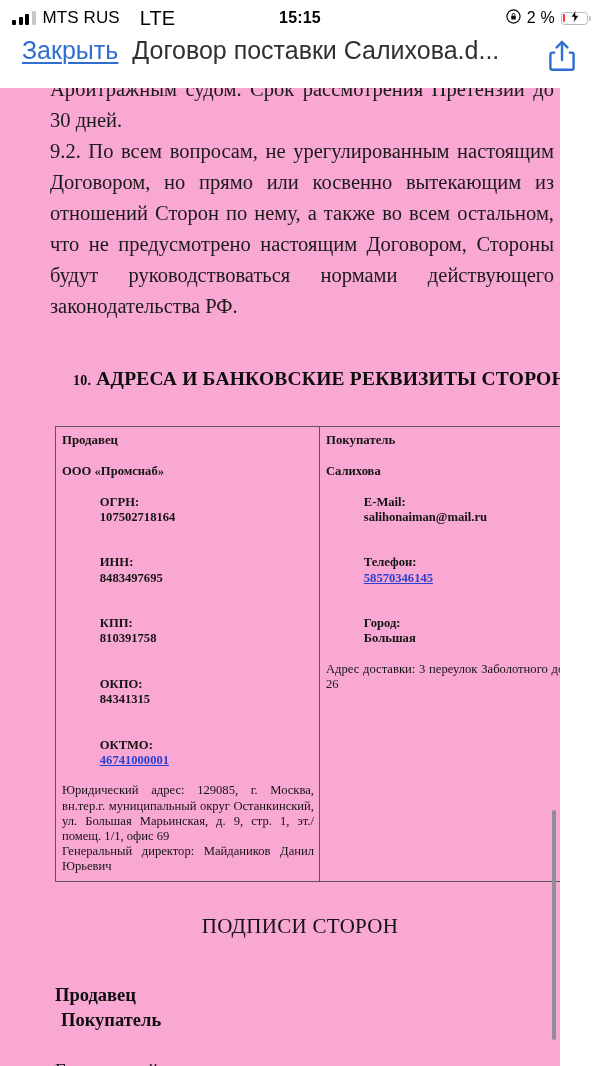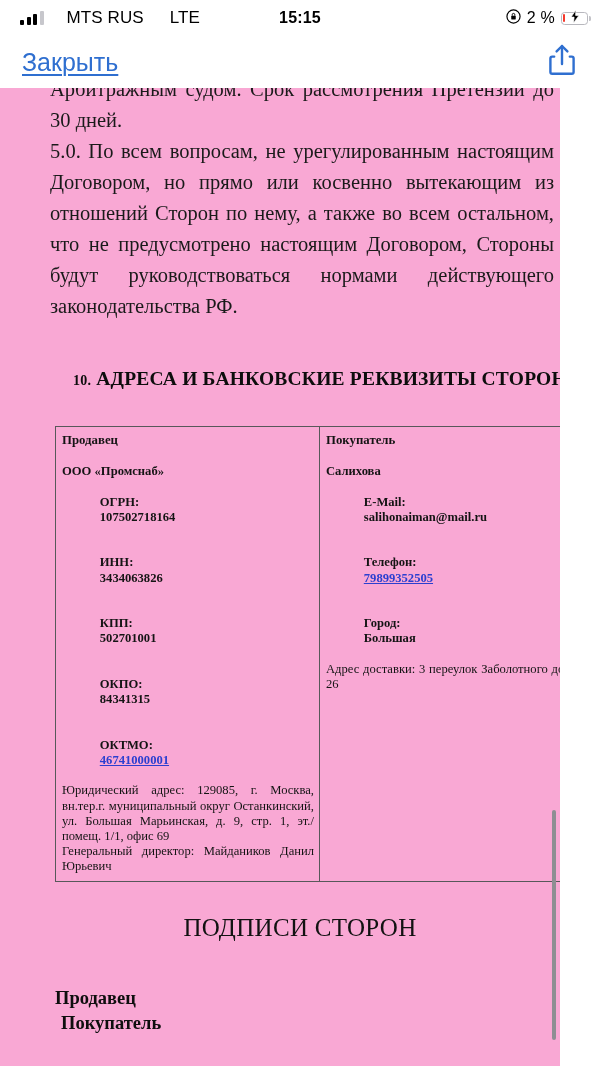--- a/index.html
+++ b/index.html
@@ -19,26 +19,26 @@
   .status-bar {
     position: relative;
     height: 36px;
     width: 600px;
     display: flex;
     align-items: center;
     color: #000;
   }
   .sb-left {
     position: absolute;
-    left: 20px;
+    left: 12px;
     top: 0;
     height: 36px;
     display: flex;
     align-items: center;
-    gap: 23px;
+    gap: 7px;
   }
   .signal-bars {
     display: flex;
     align-items: flex-end;
     gap: 2.5px;
     height: 14px;
   }
   .signal-bars i {
     display: block;
     width: 4px;
@@ -49,24 +49,24 @@
   .signal-bars i:nth-child(2) { height: 8px; }
   .signal-bars i:nth-child(3) { height: 11px; }
   .signal-bars i:nth-child(4) { height: 14px; background: #c7c7cc; }
   .carrier {
     font-size: 17px;
     font-weight: 500;
     letter-spacing: 0.1px;
     white-space: nowrap;
   }
   .netmode {
-    font-size: 17px;
+    font-size: 20px;
     font-weight: 500;
     letter-spacing: 0.1px;
-    margin-left: 3px;
+    margin-left: 13px;
   }
   .sb-time {
     position: absolute;
     left: 0; right: 0;
     text-align: center;
     font-size: 16px;
     font-weight: 700;
     letter-spacing: 0.2px;
   }
   .sb-right {
@@ -116,21 +116,21 @@
     top: 50%;
     transform: translate(-50%, -50%);
   }
 
   
   .nav-bar {
     position: relative;
     height: 52px;
     width: 600px;
     display: flex;
-    align-items: center;
+    align-items: flex-start;
     padding: 0 18px 0 22px;
     box-sizing: border-box;
   }
   .close-link {
     font-size: 25px;
     color: #2f6fd0;
     text-decoration: underline;
     text-underline-offset: 3px;
     text-decoration-thickness: 1.5px;
     white-space: nowrap;
@@ -229,21 +229,21 @@
   }
   .lnk {
     color: #2b3fd0;
     text-decoration: underline;
     cursor: pointer;
   }
 
   
   .sign-heading {
     text-align: center;
-    font-size: 25px;
+    font-size: 21px;
     margin: 32px 0 0 0;
     letter-spacing: 0.3px;
     color: #121212;
   }
   .party-names {
     margin: 44px 0 0 55px;
     font-size: 18.5px;
     font-weight: bold;
     line-height: 25px;
     color: #0e0e0e;
@@ -309,62 +309,63 @@
         <svg width="9" height="13" viewBox="0 0 9 13">
           <path d="M5.4 0 L0.6 7.1 H3.6 L3.1 13 L8.4 5.4 H5.1 Z" fill="#000" stroke="#fff" stroke-width="0.7"></path>
         </svg>
       </span>
     </span>
   </div>
 </div>
 
 <div class="nav-bar">
   <span class="close-link">Закрыть</span>
+  <span class="doc-title">Договор поставки Салихова.d...</span>
   <span class="share-btn">
     <span>
       <svg width="26" height="32" viewBox="0 0 26 32">
         <path d="M13 2 L13 20" fill="none" stroke="#2f6fd0" stroke-width="2.4" stroke-linecap="round"></path>
         <path d="M7.6 7.4 L13 2 L18.4 7.4" fill="none" stroke="#2f6fd0" stroke-width="2.4" stroke-linecap="round" stroke-linejoin="round"></path>
         <path d="M5.2 12.6 H3.2 a1.8 1.8 0 0 0 -1.8 1.8 V28 a1.8 1.8 0 0 0 1.8 1.8 H22.8 a1.8 1.8 0 0 0 1.8 -1.8 V14.4 a1.8 1.8 0 0 0 -1.8 -1.8 H20.8" fill="none" stroke="#2f6fd0" stroke-width="2.4" stroke-linecap="round" stroke-linejoin="round"></path>
       </svg>
     </span>
   </span>
 </div>
 
 <div class="doc-viewport">
 
   <div class="page">
 
     <div class="body-text">
       <p>Арбитражным судом. Срок рассмотрения Претензии до 30 дней.</p>
-      <p>5.0. По всем вопросам, не урегулированным настоящим Договором, но прямо или косвенно вытекающим из отношений Сторон по нему, а также во всем остальном, что не предусмотрено настоящим Договором, Стороны будут руководствоваться нормами действующего законодательства РФ.</p>
+      <p>9.2. По всем вопросам, не урегулированным настоящим Договором, но прямо или косвенно вытекающим из отношений Сторон по нему, а также во всем остальном, что не предусмотрено настоящим Договором, Стороны будут руководствоваться нормами действующего законодательства РФ.</p>
     </div>
 
     <div class="section-heading">
       <span class="num">10.</span>
       <span>АДРЕСА И БАНКОВСКИЕ РЕКВИЗИТЫ СТОРОН</span>
     </div>
 
     <table class="req-table">
       <tbody>
           <tr>
         <td class="col-left">
           <div class="cell-title">Продавец</div>
           <div class="cell-line">ООО «Промснаб»</div>
           <div class="cell-line">
             <span>ОГРН:</span>
             <span>107502718164</span>
           </div>
           <div class="cell-line">
             <span>ИНН:</span>
-            <span>3434063826</span>
+            <span>8483497695</span>
           </div>
           <div class="cell-line">
             <span>КПП:</span>
-            <span>502701001</span>
+            <span>810391758</span>
           </div>
           <div class="cell-line">
             <span>ОКПО:</span>
             <span>84341315</span>
           </div>
           <div class="cell-line">
             <span>ОКТМО:</span>
             <span class="lnk">46741000001</span>
           </div>
           <div class="cell-para">Юридический адрес: 129085, г. Москва, вн.тер.г. муниципальный округ Останкинский, ул. Большая Марьинская, д. 9, стр. 1, эт./помещ. 1/1, офис 69</div>
@@ -373,21 +374,21 @@
 
         <td class="col-right">
           <div class="cell-title">Покупатель</div>
           <div class="cell-line">Салихова</div>
           <div class="cell-line">
             <span>E-Mail:</span>
             <span>salihonaiman@mail.ru</span>
           </div>
           <div class="cell-line">
             <span>Телефон:</span>
-            <span class="lnk">79899352505</span>
+            <span class="lnk">58570346145</span>
           </div>
           <div class="cell-line">
             <span>Город:</span>
             <span>Большая</span>
           </div>
           <div class="cell-para">Адрес доставки: 3 переулок Заболотного дом 26</div>
         </td>
       </tr>
     </tbody>
       </table>

